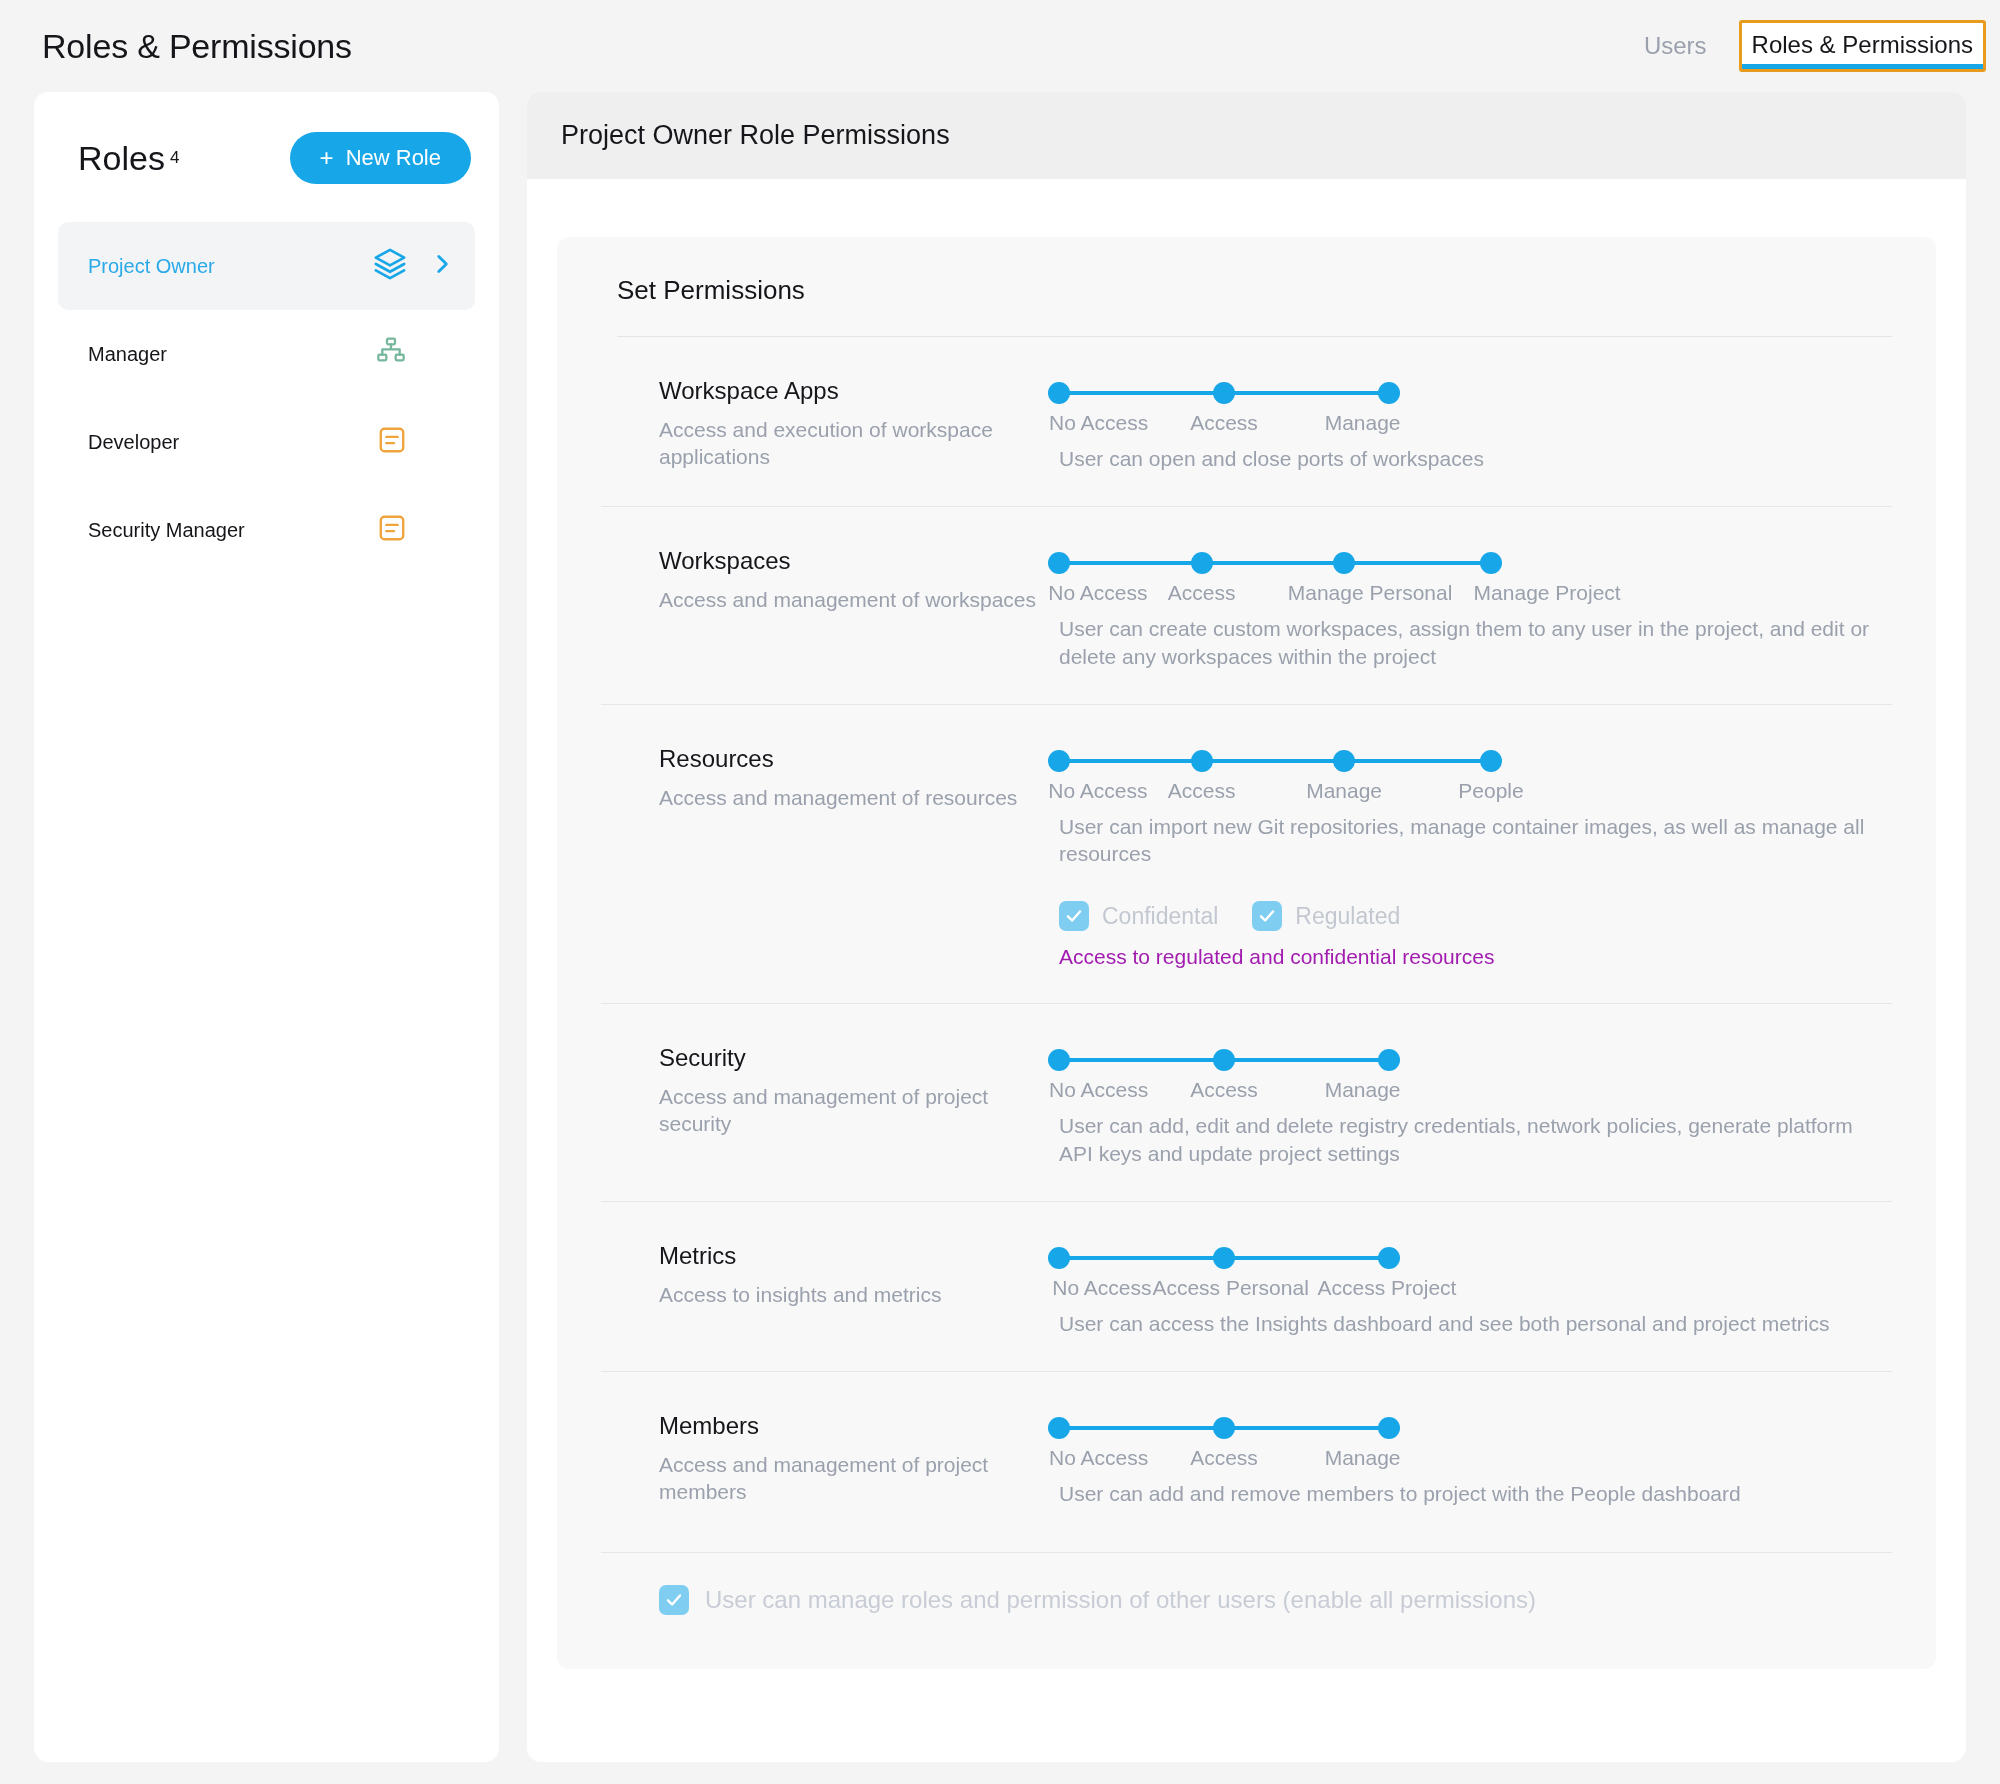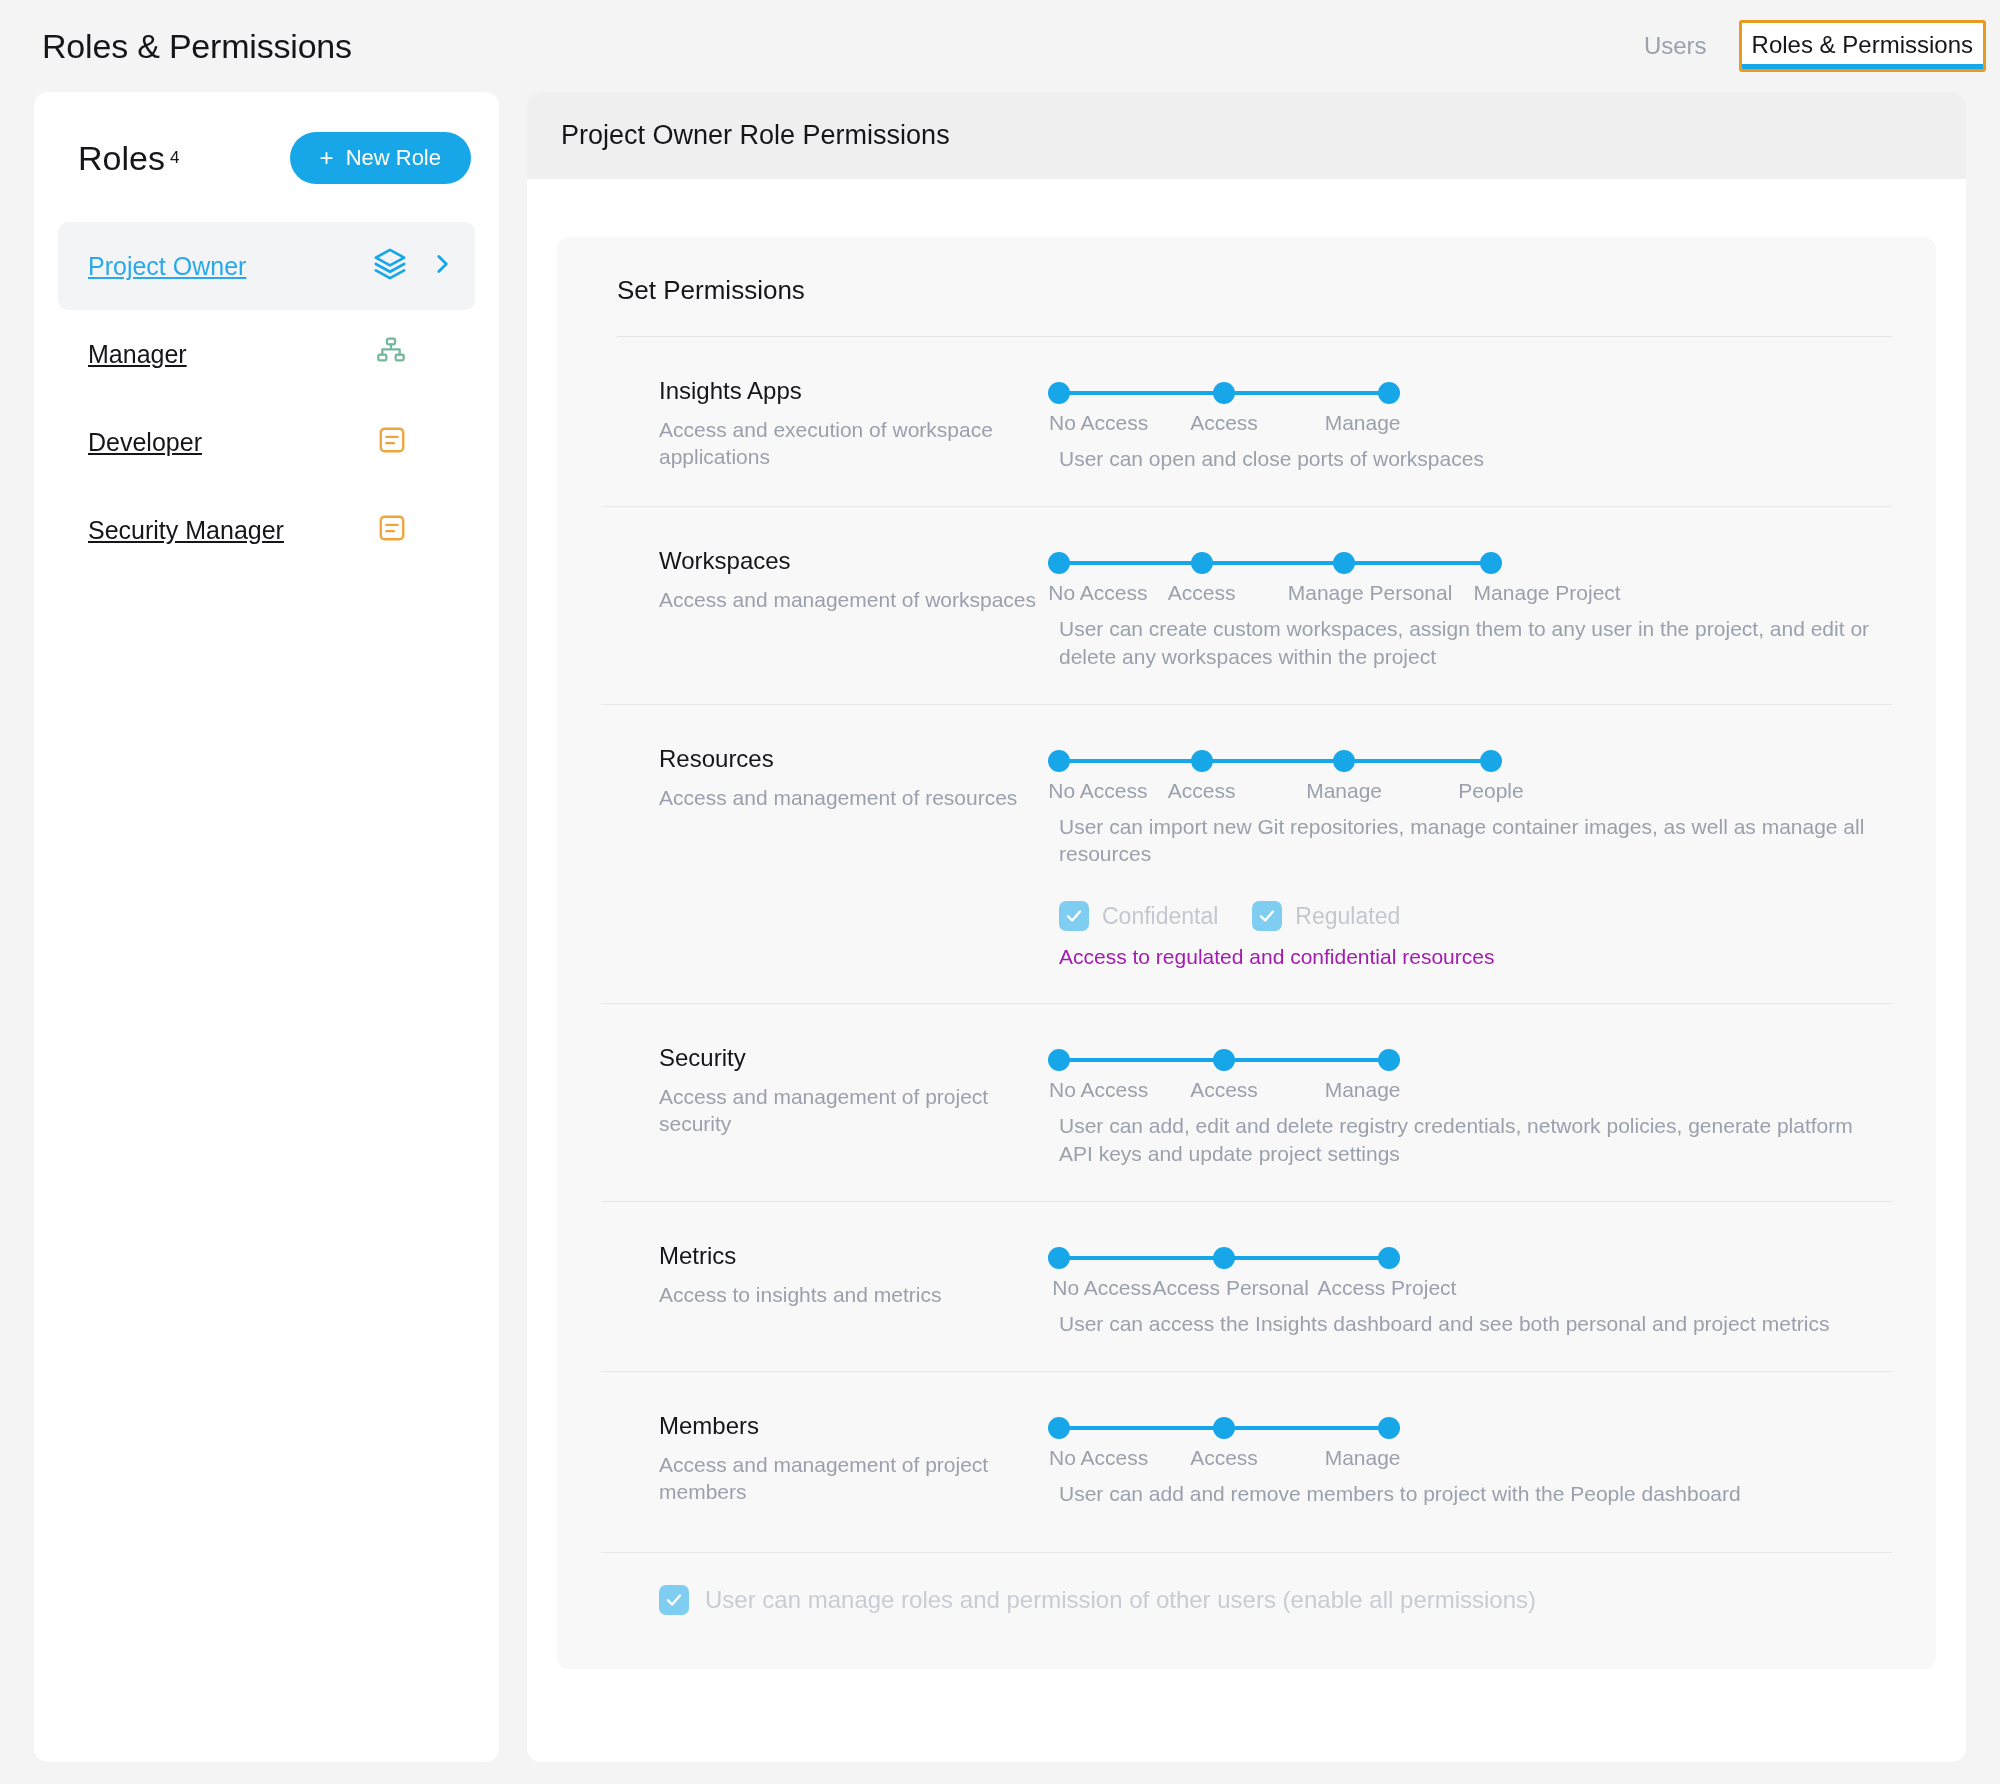--- a/index.html
+++ b/index.html
@@ -87,21 +87,21 @@
 
   .role-list { margin-top: 38px; padding: 0 24px; }
   .role-item {
     display:flex; align-items:center;
     height: 88px;
     padding: 0 20px 0 30px;
     border-radius: 10px;
     cursor: pointer;
   }
   .role-item.active { background: #f3f4f5; }
-  .role-name { font-size: 25px; color:#16161a;text-decoration:underline; }
+  .role-name { font-size: 20px; color:#16161a; }
   .role-item.active .role-name { color: #29a9ea; }
   .role-icons { margin-left:auto; display:flex; align-items:center; gap: 22px; }
   .chevron { color:#17a7e8; }
 
   
   .main {
     flex: 1 1 auto;
     background: #ffffff;
     border-radius: 14px;
     min-height: 1670px;
@@ -273,21 +273,21 @@
   <div class="main">
     <div class="main-header">Project Owner Role Permissions</div>
 
     <div class="card">
       <div class="card-title">Set Permissions</div>
       <div class="card-rule"></div>
 
       <div id="perm-container">
           <div class="perm-row">
             <div class="perm-left">
-              <div class="perm-name">Insights Apps</div>
+              <div class="perm-name">Workspace Apps</div>
               <div class="perm-desc">Access and execution of workspace applications</div>
             </div>
             <div class="perm-right">
               <div class="slider" style="width:520px">
                 <div class="track" style="left:0px;width:330px"></div>
                 <div class="knob" style="left:0px"></div>
                 <div class="knob" style="left:165px"></div>
                 <div class="knob" style="left:330px"></div>
                 <div class="sl-label" style="left:39.6px">No Access</div>
                 <div class="sl-label" style="left:165px">Access</div>

